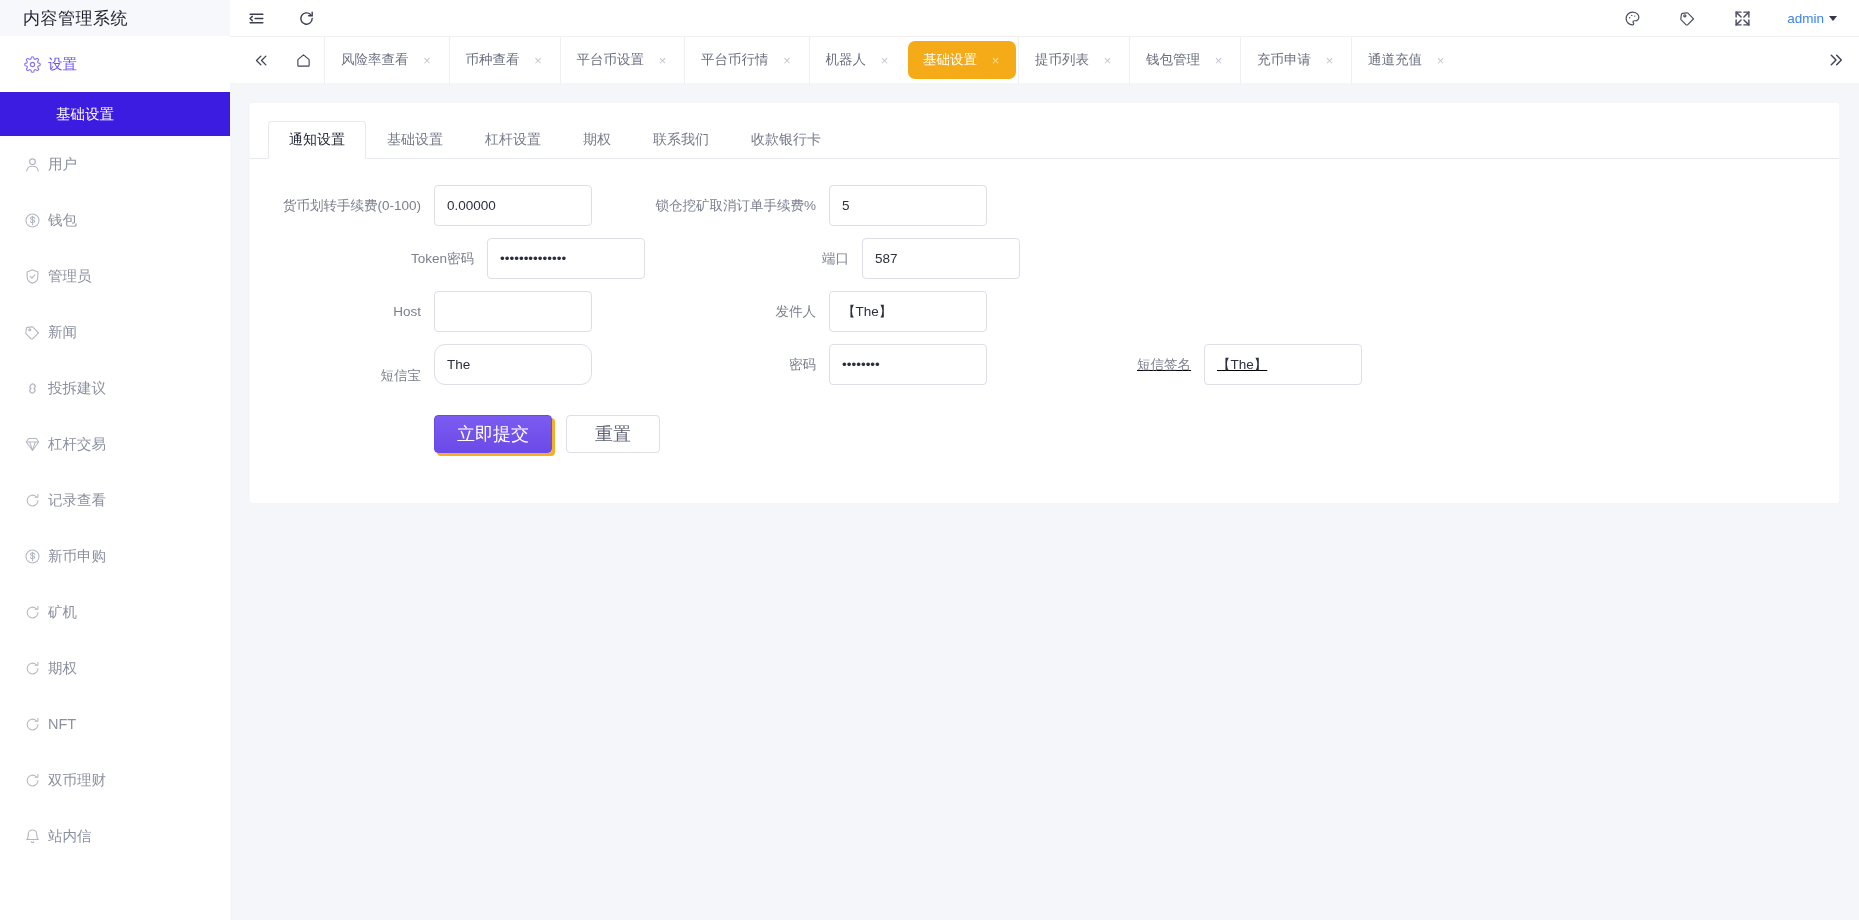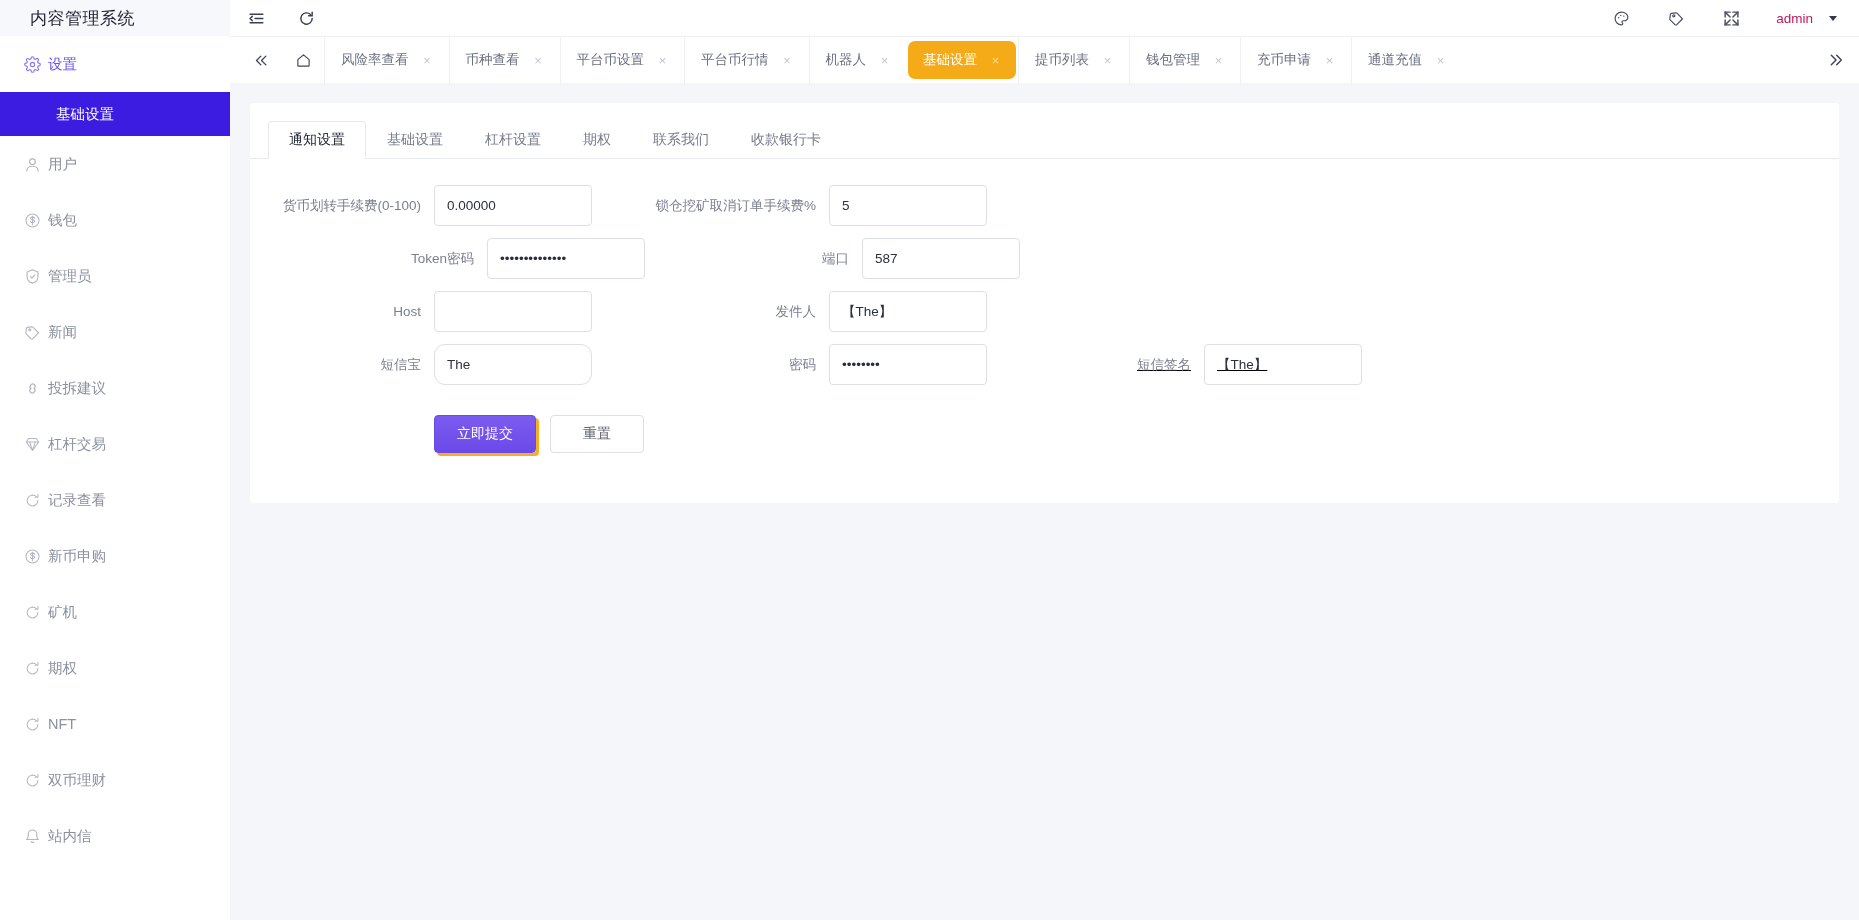--- a/index.html
+++ b/index.html
@@ -18,21 +18,21 @@
   .sidebar {
     width: 230px; height: 920px; flex: 0 0 230px;
     background: #ffffff;
     position: relative; z-index: 5;
     display: flex; flex-direction: column;
     overflow: hidden;
   }
   .brand {
     height: 36px; flex: 0 0 36px;
     display: flex; align-items: center;
-    padding-left: 30px;
+    padding-left: 23px;
     background: #f7f8fc;
     font-size: 17px; color: #1c1f2e; letter-spacing: .5px;
     font-weight: 400;
   }
   .sidebar-scroll { flex: 1 1 auto; overflow: hidden; background:#fff; position:relative;}
   .menu-item {
     height: 56px; display: flex; align-items: center;
     padding-left: 24px; gap: 7px;
     font-size: 14.5px; color: #8b90a0;
     cursor: pointer; position: relative;
@@ -62,21 +62,21 @@
     position: relative;
   }
   .tb-left { display: flex; align-items: center; gap: 30px; }
   .tb-icon {
     width: 20px; height: 20px; display:flex; align-items:center; justify-content:center;
     color:#3a3f51; cursor: pointer;
   }
   .tb-icon svg { width:17px; height:17px; display:block;}
   .tb-right { margin-left: auto; display: flex; align-items: center; gap: 35px; }
   .tb-right .tb-icon { color:#4a4f63; }
-  .admin-box { display: flex; align-items: center; gap: 16px; font-size: 13.5px; color: #be185d; cursor: pointer; }
+  .admin-box { display: flex; align-items: center; gap: 5px; font-size: 13.5px; color: #3b82f6; cursor: pointer; }
   .caret { width:0;height:0;border-left:4px solid transparent;border-right:4px solid transparent;border-top:5px solid #32374a; }
 
   
   .tabstrip {
     height: 47px; flex: 0 0 47px;
     background: #ffffff;
     display: flex; align-items: center;
     position: relative;
     padding-left: 10px;
     border-top: 1px solid #f0f0f4;
@@ -154,21 +154,21 @@
     height: 41px; border: 1px solid #dcdfe6; border-radius: 4px;
     background: #ffffff; font-size: 13.5px; color: #2b2f3f;
     padding: 0 12px; outline: none;
     font-family: "Liberation Sans", "DejaVu Sans", sans-serif;
   }
   .finput::placeholder { color: #c0c4cc; }
 
   .btnrow { display: flex; gap: 14px; padding-left: 184px; margin-top: 30px; }
   .btn {
     height: 38px; min-width: 94px; padding: 0 22px;
-    border-radius: 4px; font-size: 14px; cursor: pointer;
+    border-radius: 4px; font-size: 18px; cursor: pointer;
     display: flex; align-items: center; justify-content: center;
     border: 1px solid transparent;
     font-family: "Liberation Sans", "DejaVu Sans", sans-serif;
   }
   .btn-primary {
     background: linear-gradient(180deg,#7b5cf0 0%,#6b4ae8 100%);
     color: #ffffff; border-color: #6b4ae8;
     box-shadow: 3px 3px 0 0 rgba(245,171,24,.95);
   }
   .btn-default {
@@ -466,21 +466,21 @@
               <div class="fgroup" style="margin-left: 9px;">
                 <label class="flabel" style="width: 175px;">Host</label>
                 <input class="finput" type="text" style="width: 158px;">
               </div>
               <div class="fgroup" style="margin-left: 42px;">
                 <label class="flabel" style="width: 195px;">发件人</label>
                 <input class="finput" type="text" value="【The】" style="width: 158px;">
               </div>
             </div>
             <div class="frow">
-              <div class="fgroup" style="margin-left: 9px;">
+              <div class="fgroup" style="margin-left: 9px; align-items: flex-end;">
                 <label class="flabel" style="width: 175px;">短信宝</label>
                 <input class="finput" type="text" value="The" style="width: 158px; border-radius: 11px;">
               </div>
               <div class="fgroup" style="margin-left: 42px;">
                 <label class="flabel" style="width: 195px;">密码</label>
                 <input class="finput" type="text" value="••••••••" style="width: 158px;">
               </div>
               <div class="fgroup" style="margin-left: 42px; text-decoration: underline;">
                 <label class="flabel" style="width: 175px;">短信签名</label>
                 <input class="finput" type="text" value="【The】" style="width: 158px;">

